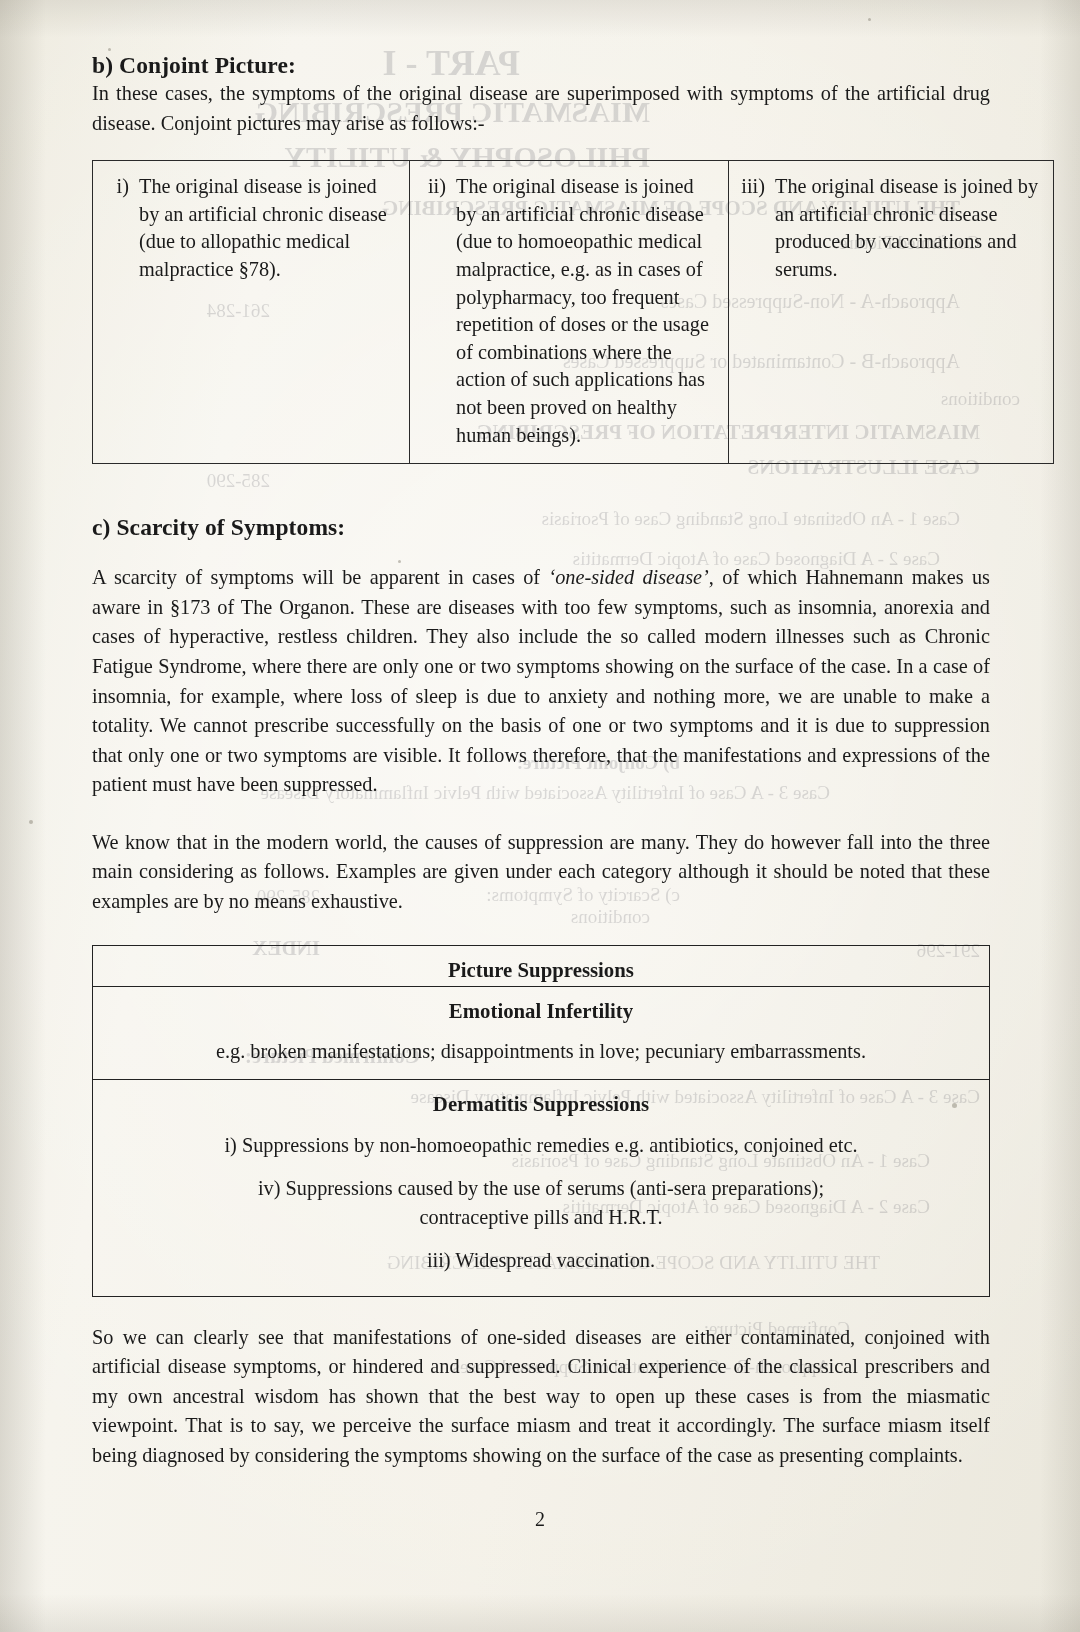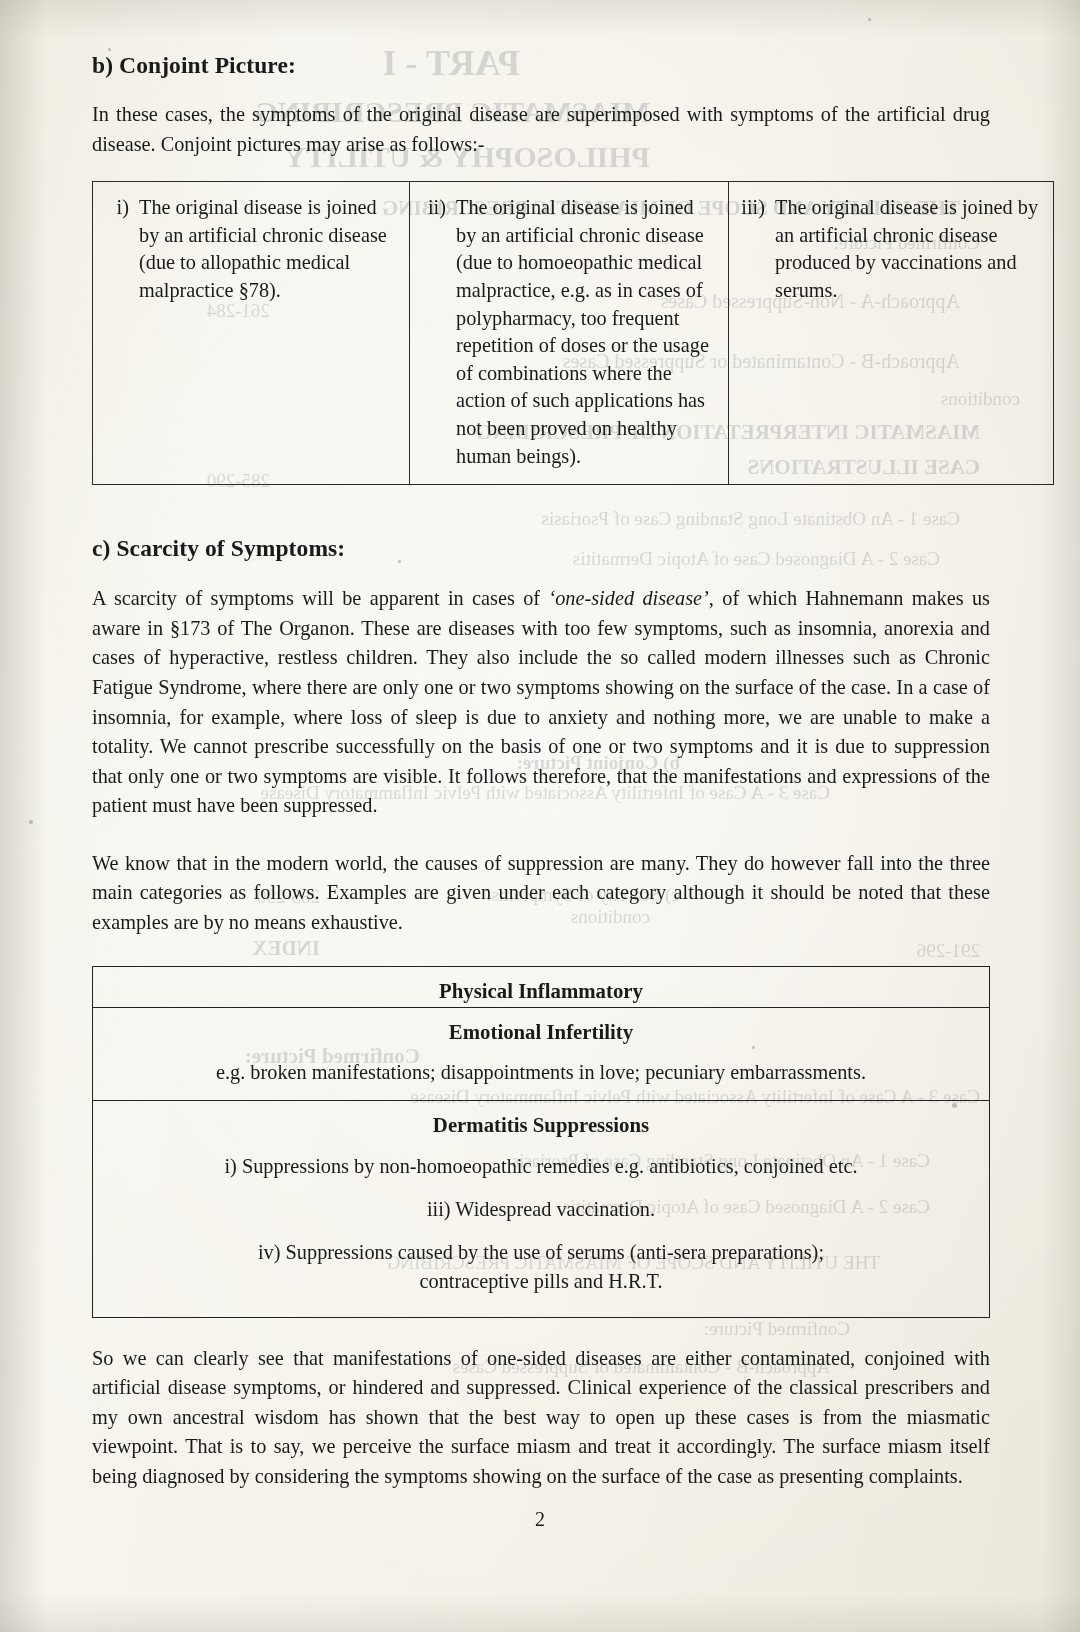--- a/index.html
+++ b/index.html
@@ -186,21 +186,21 @@
   <div class="speck" style="left:952px; top:1103px; width:5px; height:5px;"></div>
   <div class="speck" style="left:752px; top:1046px; width:3px; height:3px;"></div>
   <div class="speck" style="left:398px; top:560px; width:3px; height:3px;"></div>
 
   <div class="content">
 
     <div style="margin-top:52px;">
       <h2 class="section-heading">b) Conjoint Picture:</h2>
     </div>
 
-    <div style="margin-top:21px;">
+    <div style="">
       <p class="body-par">In these cases, the symptoms of the original disease are superimposed with symptoms of the artificial drug disease. Conjoint pictures may arise as follows:-</p>
     </div>
 
     <div style="margin-top:22px;">
       <table class="conjoint-table">
         <tbody>
             <tr>
           <td style="width:296px;">
             <div class="ci">
               <span class="marker">i)</span>
@@ -226,62 +226,62 @@
 
     <div style="margin-top:50px;">
       <h2 class="section-heading">c) Scarcity of Symptoms:</h2>
     </div>
 
     <div style="margin-top:22px;">
       <p class="body-par"><span>A scarcity of symptoms will be apparent in cases of </span><i>‘one-sided disease’</i><span>, of which Hahnemann makes us aware in §173 of The Organon. These are diseases with too few symptoms, such as insomnia, anorexia and cases of hyperactive, restless children. They also include the so called modern illnesses such as Chronic Fatigue Syndrome, where there are only one or two symptoms showing on the surface of the case. In a case of insomnia, for example, where loss of sleep is due to anxiety and nothing more, we are unable to make a totality. We cannot prescribe successfully on the basis of one or two symptoms and it is due to suppression that only one or two symptoms are visible. It follows therefore, that the manifestations and expressions of the patient must have been suppressed.</span></p>
     </div>
 
     <div style="margin-top:28px;">
-      <p class="body-par">We know that in the modern world, the causes of suppression are many. They do however fall into the three main categories as follows. Examples are given under each category although it should be noted that these examples are by no means exhaustive.</p>
+      <p class="body-par">We know that in the modern world, the causes of suppression are many. They do however fall into the three main considering as follows. Examples are given under each category although it should be noted that these examples are by no means exhaustive.</p>
     </div>
 
     <div style="margin-top:28px;">
       <div class="supp-table">
 
         <div class="supp-block">
-          <div class="supp-title">Physical Inflammatory</div>
+          <div class="supp-title">Picture Suppressions</div>
         </div>
 
         <div class="supp-block">
           <div class="supp-title">Emotional Infertility</div>
           <div class="supp-example">e.g. broken manifestations; disappointments in love; pecuniary embarrassments.</div>
         </div>
 
         <div class="supp-block">
           <div class="supp-title">Dermatitis Suppressions</div>
           <div class="iatro-list">
 
             <div class="iatro-item">
               <span class="hang">
                 <span>i)</span>
                 <span>Suppressions by non-homoeopathic remedies e.g. antibiotics, conjoined etc.</span>
               </span>
             </div>
 
-
-            <div class="iatro-item">
-              <span class="hang">
-                <span>iii)</span>
-                <span>Widespread vaccination.</span>
-              </span>
-            </div>
 
             <div class="iatro-item">
               <span class="ln">
                 <span>iv)</span>
                 <span>Suppressions caused by the use of serums (anti-sera preparations);</span>
               </span>
               <span class="ln">contraceptive pills and H.R.T.</span>
             </div>
 
+            <div class="iatro-item">
+              <span class="hang">
+                <span>iii)</span>
+                <span>Widespread vaccination.</span>
+              </span>
+            </div>
+
           </div>
         </div>
 
       </div>
     </div>
 
     <div style="margin-top:26px;">
       <p class="body-par">So we can clearly see that manifestations of one-sided diseases are either contaminated, conjoined with artificial disease symptoms, or hindered and suppressed. Clinical experience of the classical prescribers and my own ancestral wisdom has shown that the best way to open up these cases is from the miasmatic viewpoint. That is to say, we perceive the surface miasm and treat it accordingly. The surface miasm itself being diagnosed by considering the symptoms showing on the surface of the case as presenting complaints.</p>
     </div>
 

